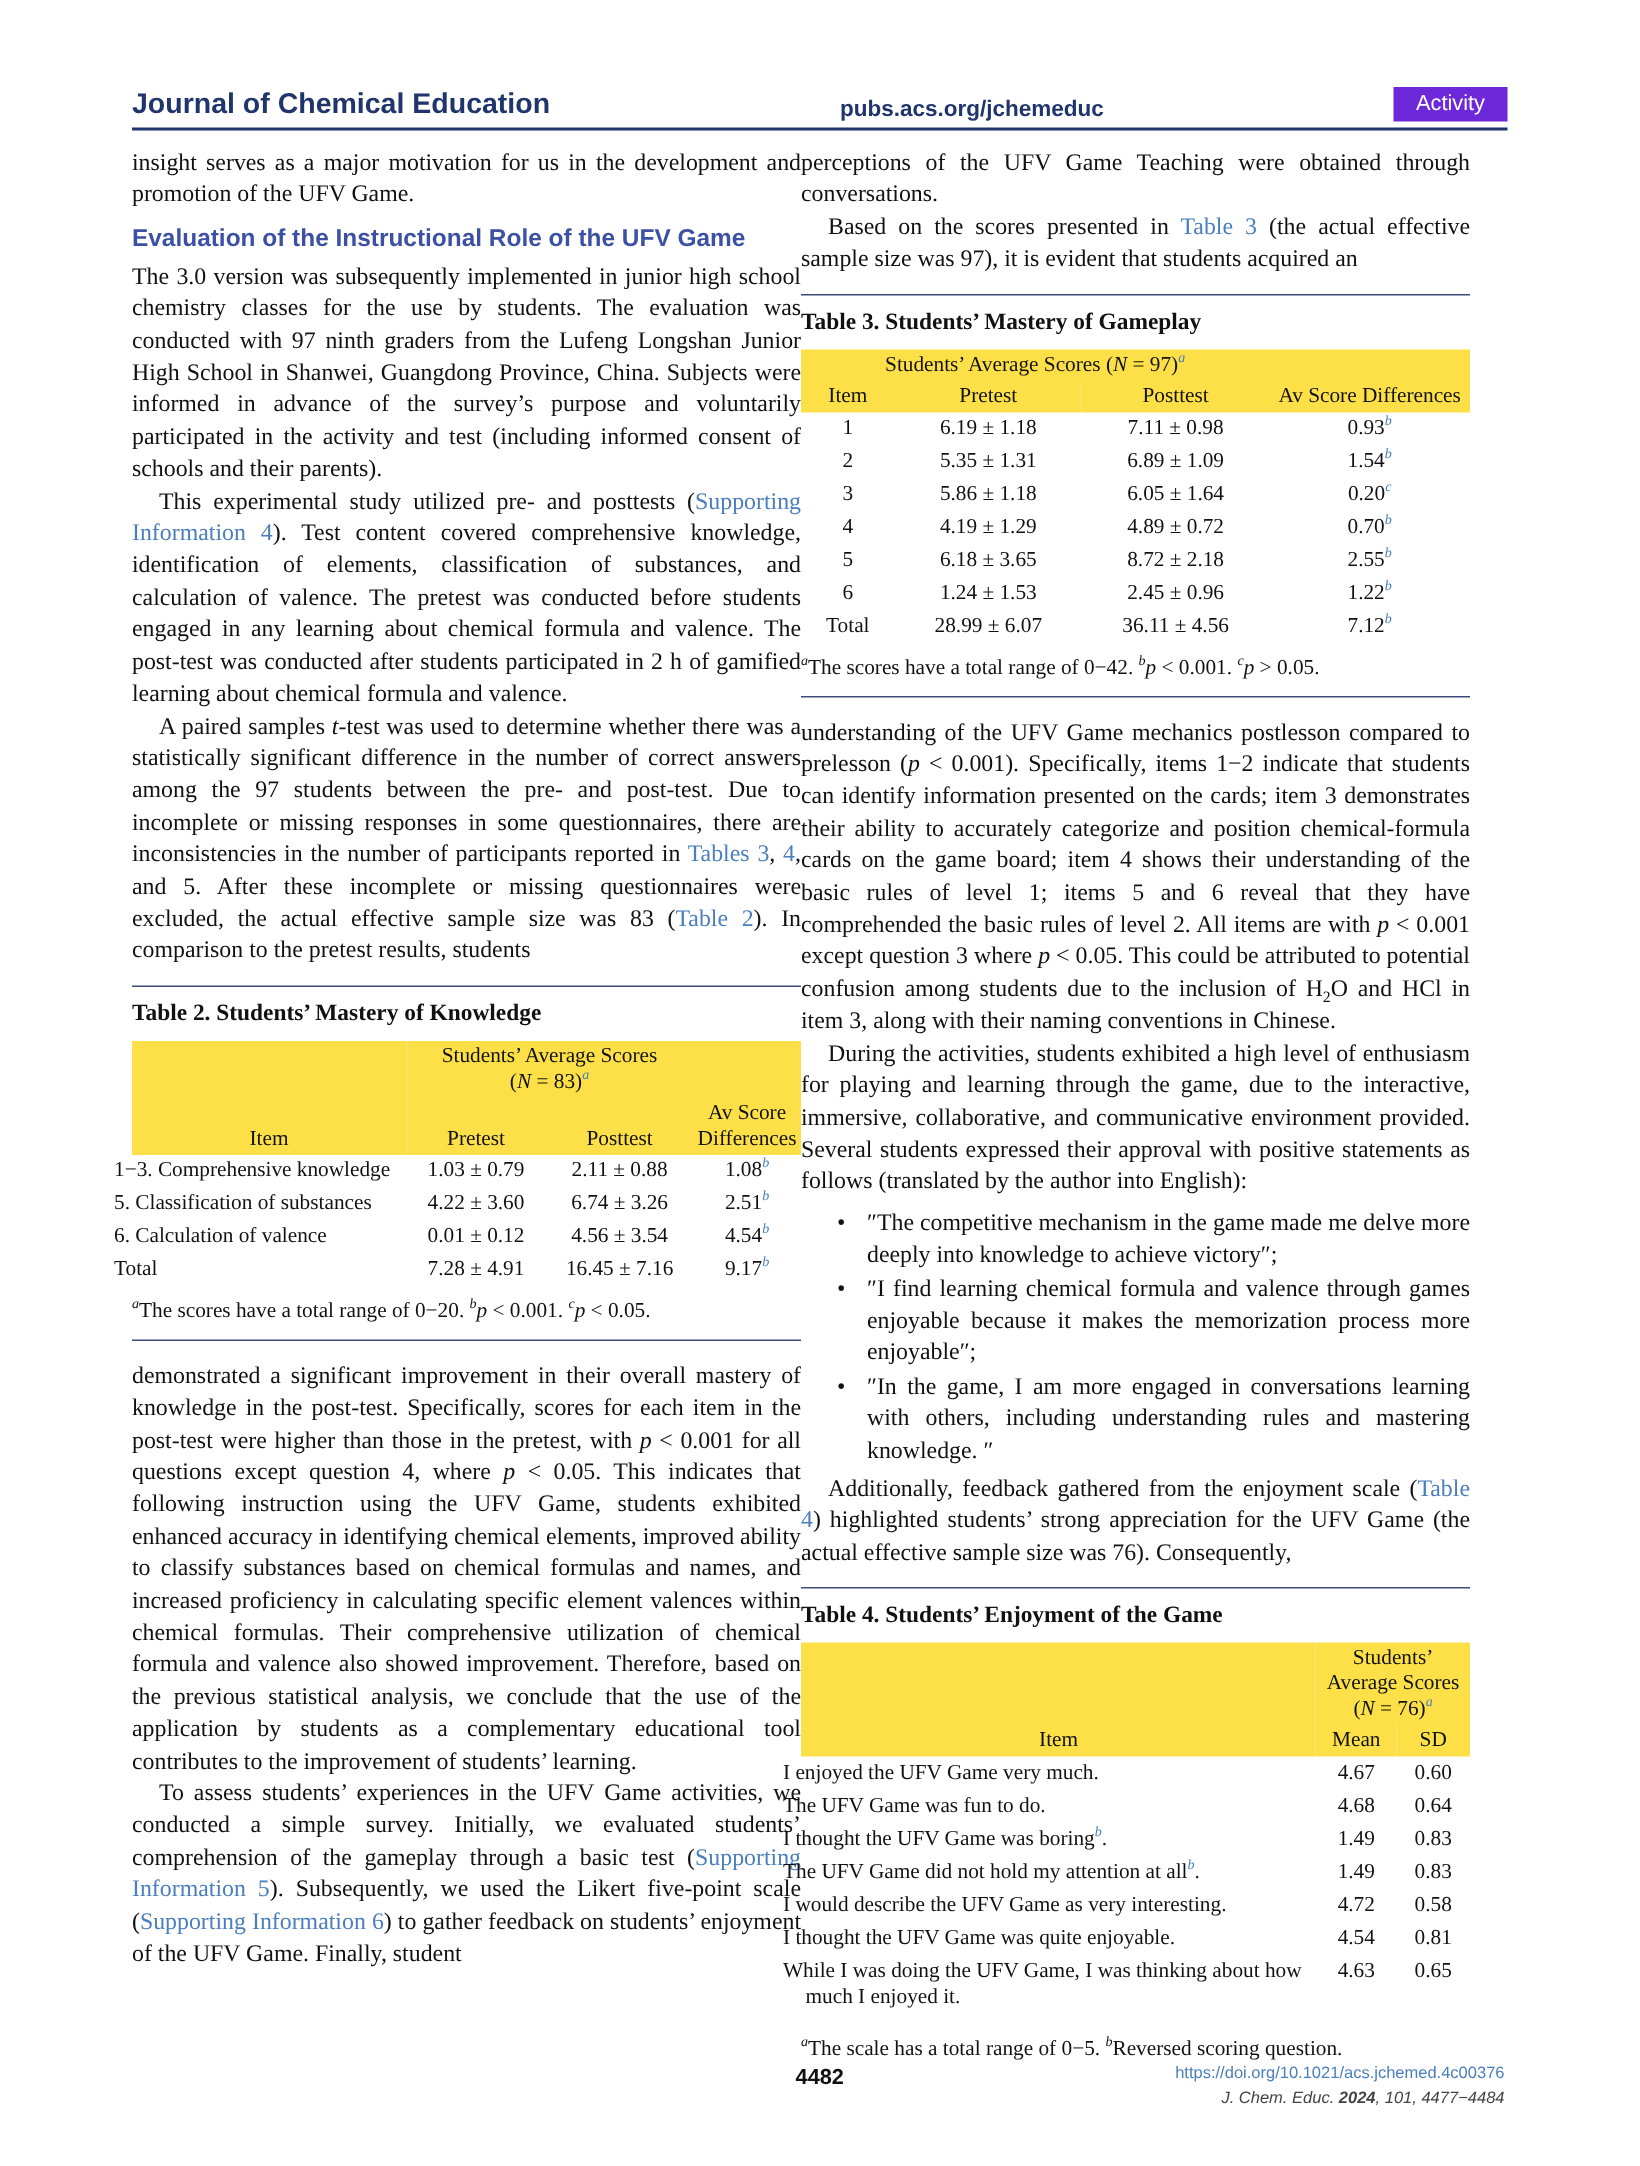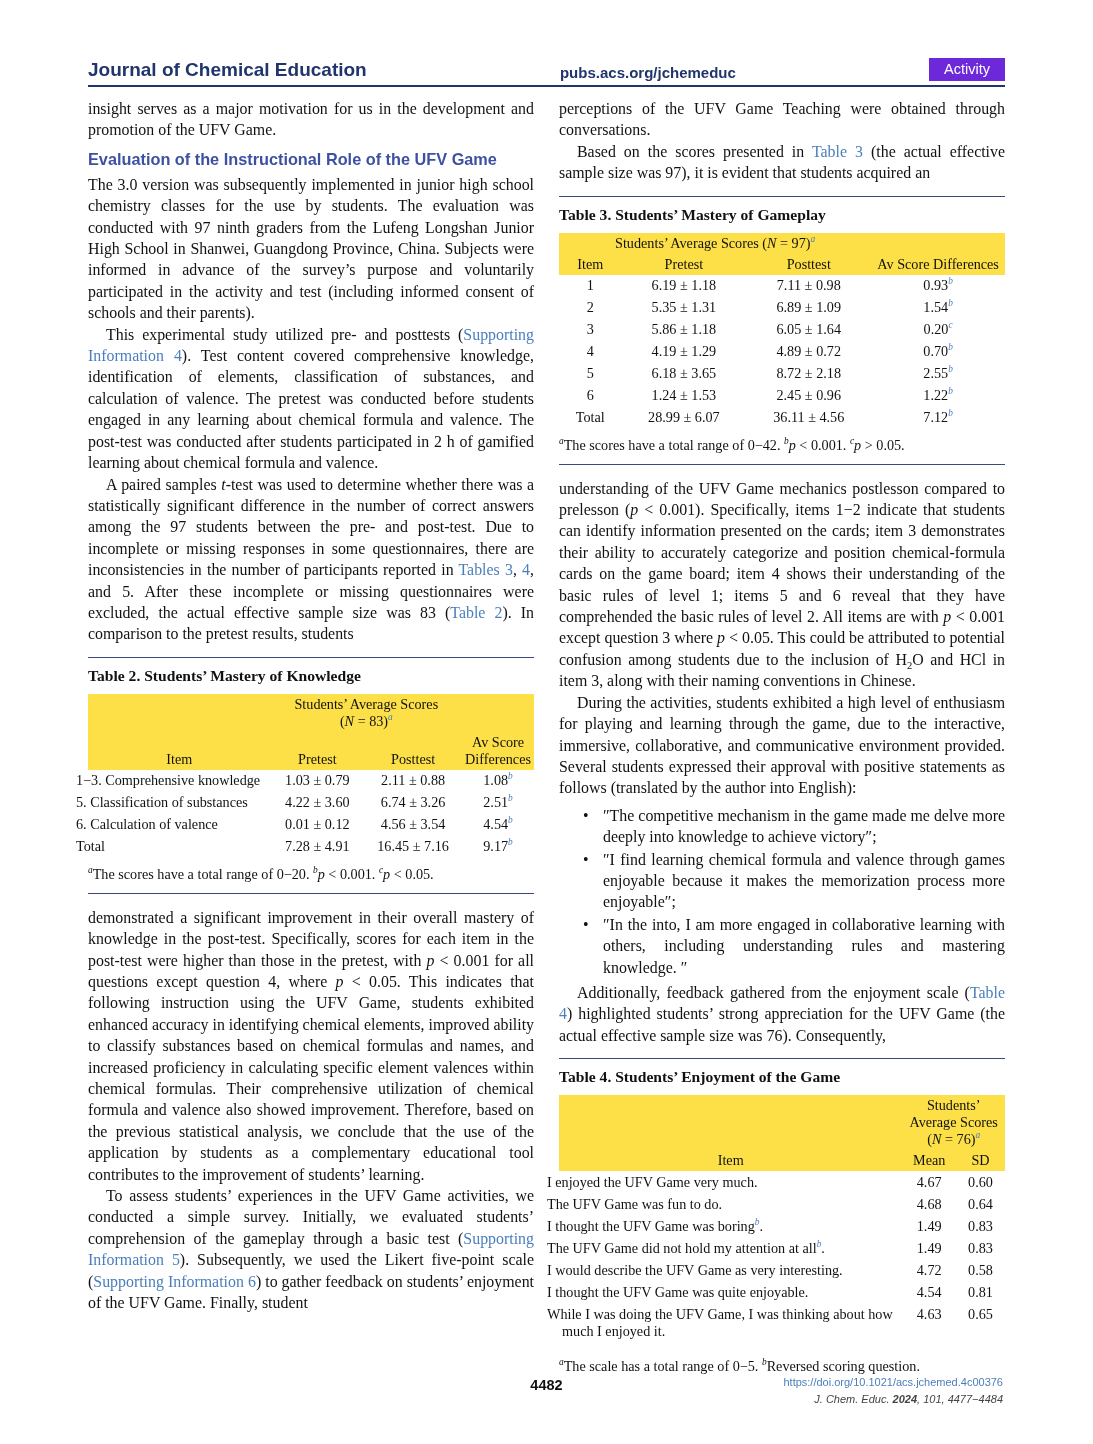--- a/index.html
+++ b/index.html
@@ -9,21 +9,21 @@
   }
   .page{position:absolute;left:88px;top:0;width:917px;}
   
   .hdr{margin-top:58px;display:flex;align-items:flex-end;justify-content:space-between;
        border-bottom:2.5px solid #20356c;padding-bottom:4px;}
   .hdr-journal{font-family:"Liberation Sans",sans-serif;font-weight:bold;font-size:19px;color:#20356c;}
   .hdr-url{font-family:"Liberation Sans",sans-serif;font-weight:bold;font-size:15px;color:#20356c;}
   .hdr-badge{font-family:"Liberation Sans",sans-serif;font-size:14.5px;color:#ffffff;
              background:#6d28d9;padding:3px 15px 4px;}
   
-  .columns{display:flex;gap:25px;margin-top:11px;}
+  .columns{display:flex;margin-top:11px;}
   .col{width:446px;}
   p.body{font-size:15.9px;line-height:21.4px;text-align:justify;margin:0;}
   p.body.indent{text-indent:18px;}
   .sec-h{font-family:"Liberation Sans",sans-serif;font-weight:bold;font-size:16.3px;
          color:#3c51a3;margin:9px 0 5px;}
   .link{color:#4a7ebc;}
   .i{font-style:italic;}
   .b{font-weight:bold;}
   .sup{vertical-align:super;font-size:0.66em;line-height:0;}
   .sub{vertical-align:sub;font-size:0.66em;line-height:0;}
@@ -210,21 +210,21 @@
         <div class="fnote"><span class="sup i">a</span>The scores have a total range of 0−42. <span class="sup i">b</span><span class="i">p</span> &lt; 0.001. <span class="sup i">c</span><span class="i">p</span> &gt; 0.05.</div>
         <div class="tbl-rule tbl-bot"></div>
       </div>
 
       <p class="body">understanding of the UFV Game mechanics postlesson compared to prelesson (<span class="i">p</span> &lt; 0.001). Specifically, items 1−2 indicate that students can identify information presented on the cards; item 3 demonstrates their ability to accurately categorize and position chemical-formula cards on the game board; item 4 shows their understanding of the basic rules of level 1; items 5 and 6 reveal that they have comprehended the basic rules of level 2. All items are with <span class="i">p</span> &lt; 0.001 except question 3 where <span class="i">p</span> &lt; 0.05. This could be attributed to potential confusion among students due to the inclusion of H<span class="sub">2</span>O and HCl in item 3, along with their naming conventions in Chinese.</p>
       <p class="body indent">During the activities, students exhibited a high level of enthusiasm for playing and learning through the game, due to the interactive, immersive, collaborative, and communicative environment provided. Several students expressed their approval with positive statements as follows (translated by the author into English):</p>
 
       <ul class="quotes">
         <li>″The competitive mechanism in the game made me delve more deeply into knowledge to achieve victory″;</li>
         <li>″I find learning chemical formula and valence through games enjoyable because it makes the memorization process more enjoyable″;</li>
-        <li>″In the into, I am more engaged in collaborative learning with others, including understanding rules and mastering knowledge. ″</li>
+        <li>″In the game, I am more engaged in conversations learning with others, including understanding rules and mastering knowledge. ″</li>
       </ul>
 
       <p class="body indent">Additionally, feedback gathered from the enjoyment scale (<span class="link">Table 4</span>) highlighted students’ strong appreciation for the UFV Game (the actual effective sample size was 76). Consequently,</p>
 
       <div class="tbl-block">
         <div class="tbl-rule"></div>
         <div class="tbl-title">Table 4. Students’ Enjoyment of the Game</div>
         <table class="acs">
           <colgroup>
               <col style="width:77%">

